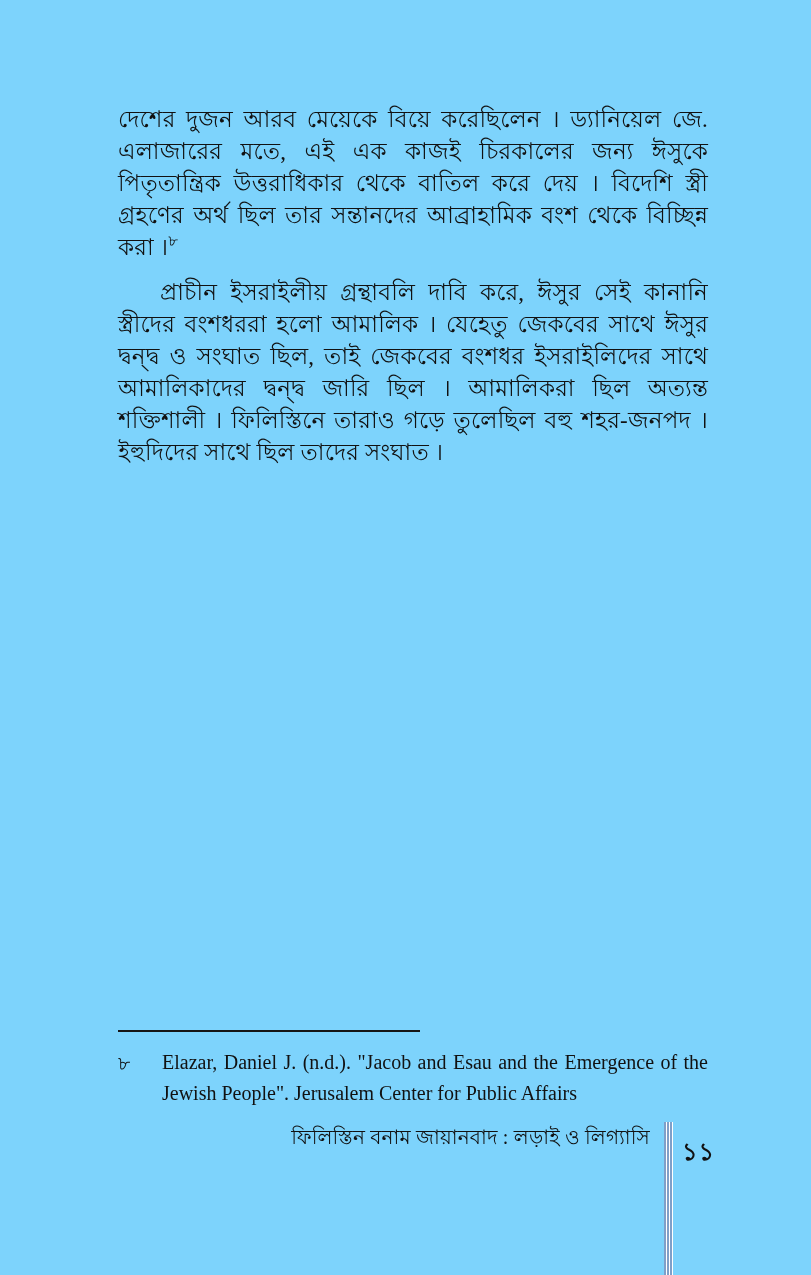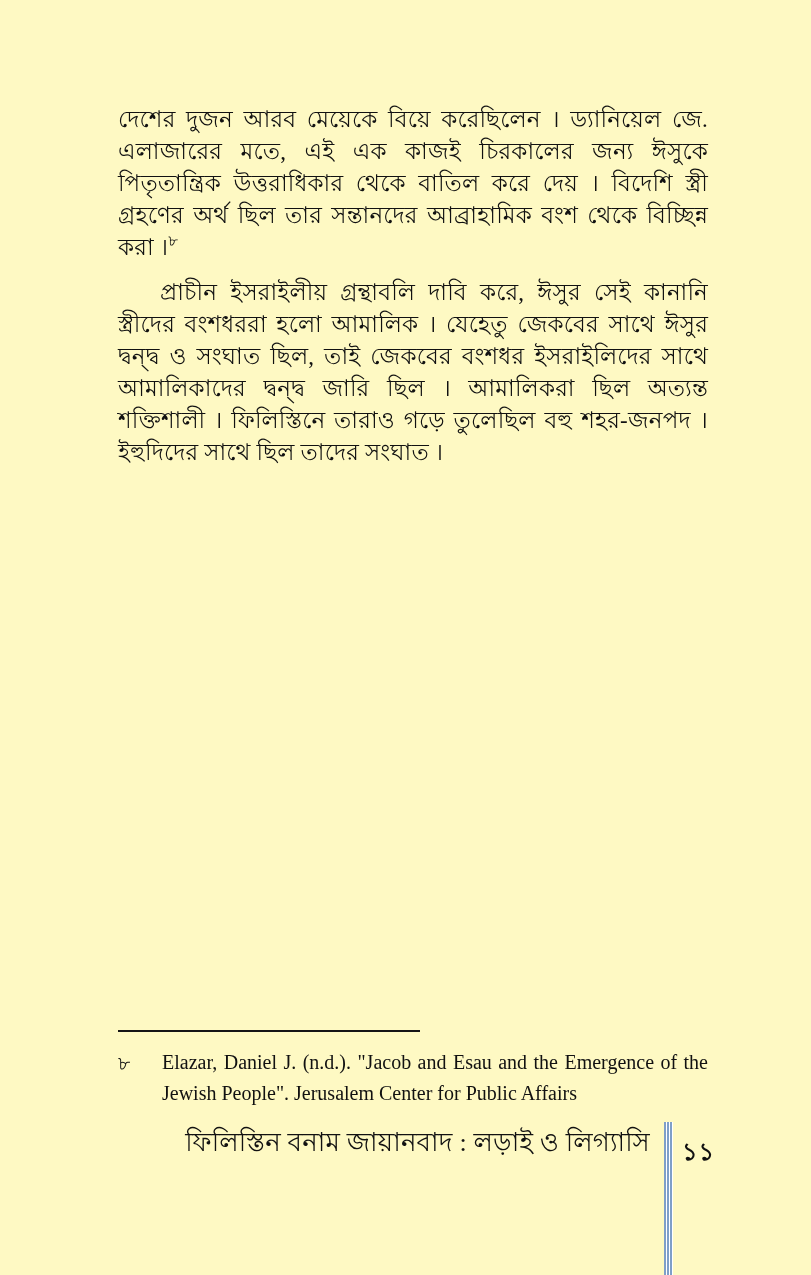--- a/index.html
+++ b/index.html
@@ -9,21 +9,21 @@
     background: #ffffff;
     font-family: "Liberation Serif", serif;
     color: #111111;
     position: relative;
     overflow: hidden;
   }
   .page {
     position: relative;
     width: 811px;
     height: 1275px;
-    background: #fef9c3;
+    background: #7dd3fc;
   }
   
   .body-text {
     position: absolute;
     top: 104px;
     left: 118px;
     width: 590px;
     font-size: 23px;
     line-height: 32px;
     text-align: justify;
@@ -67,21 +67,21 @@
     position: absolute;
     left: 0;
     top: 1px;
     font-size: 19px;
   }
   
   .footer-title {
     position: absolute;
     top: 1122px;
     right: 161px;
-    font-size: 26px;
+    font-size: 20px;
     letter-spacing: 0.2px;
     white-space: nowrap;
     margin-left: 21px;
   }
   .footer-stripe {
     position: absolute;
     top: 1122px;
     left: 664px;
     width: 9px;
     height: 153px;

